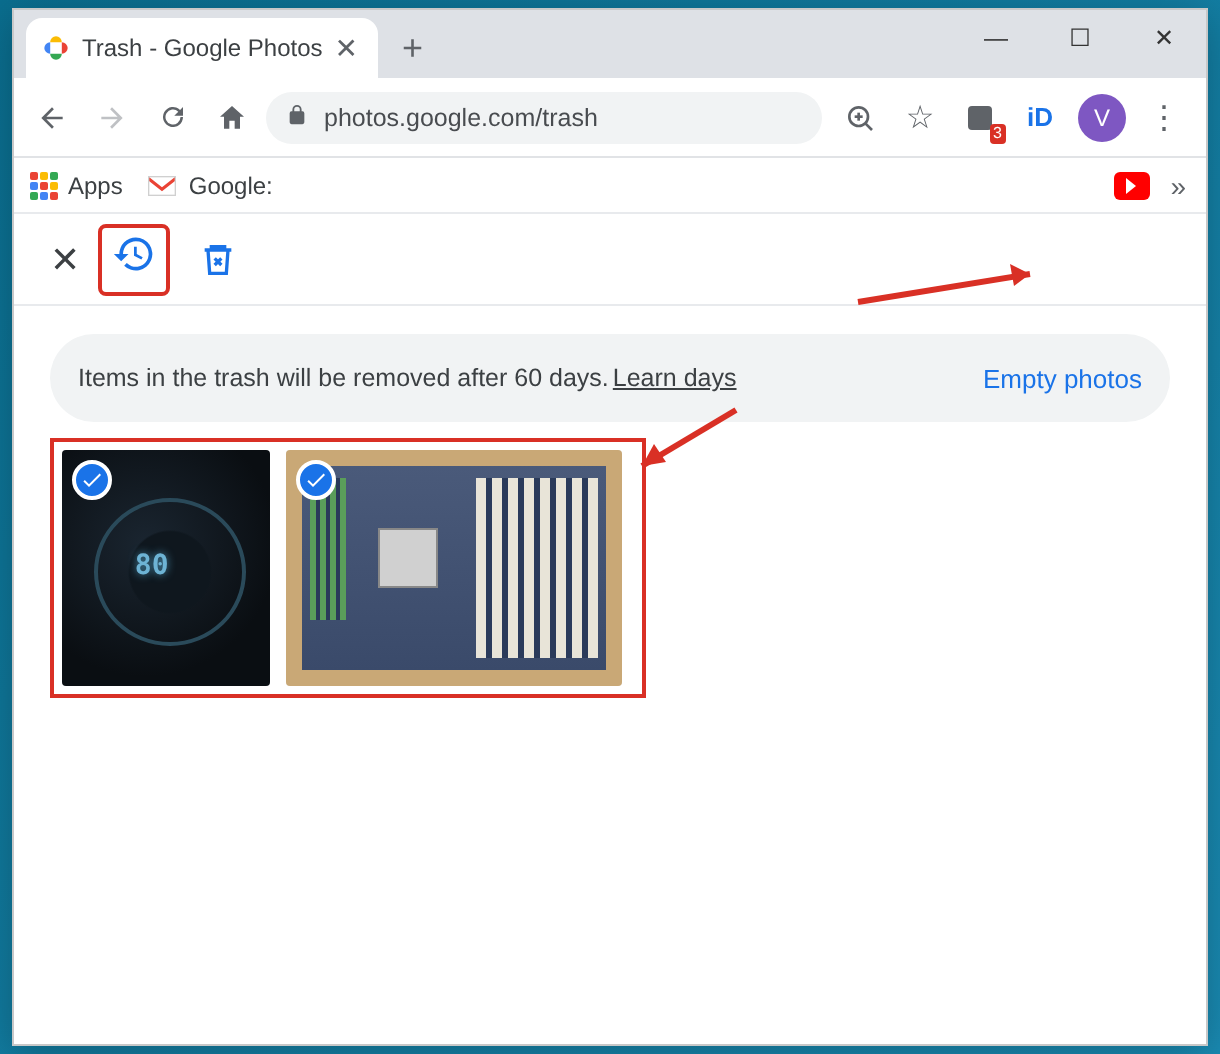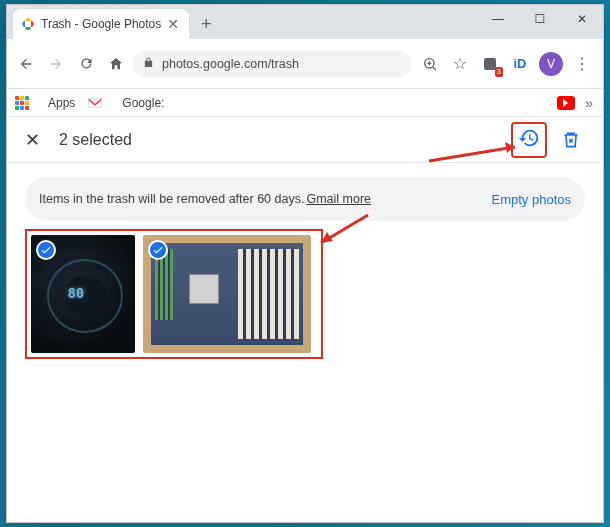--- a/index.html
+++ b/index.html
@@ -54,21 +54,21 @@
   }
   .win-controls {
     position: absolute; right: 0; top: 0; display: flex; height: 28px;
   }
   .win-controls div {
     width: 42px; display: flex; align-items: center; justify-content: center;
     font-size: 12px; color: #333;
   }
   
   .addrbar {
-    height: 50px;
+    height: 40px;
     display: flex; align-items: center;
     padding: 0 6px;
     gap: 4px;
     background: #fff;
     border-bottom: 1px solid #e1e3e6;
   }
   .nav-btn {
     width: 26px; height: 26px; display: flex; align-items: center; justify-content: center;
     color: #5f6368; font-size: 15px; border-radius: 50%;
   }
@@ -95,21 +95,21 @@
     display: flex; align-items: center; justify-content: center; font-size: 12px; font-weight: 500;
   }
   .menu-dots { width: 22px; display: flex; align-items: center; justify-content: center; color: #5f6368; font-size: 16px; }
   
   .bookmarks {
     height: 28px; display: flex; align-items: center; padding: 0 8px; gap: 12px;
     font-size: 12px; color: #3c4043;
     border-bottom: 1px solid #e8eaed;
     position: relative;
   }
-  .bk-item { display: flex; align-items: center; gap: 19px; }
+  .bk-item { display: flex; align-items: center; gap: 5px; }
   .bk-apps-icon {
     width: 14px; height: 14px;
     display: grid; grid-template-columns: repeat(3,1fr); grid-template-rows: repeat(3,1fr); gap: 1px;
   }
   .bk-apps-icon span { background: #5f6368; border-radius: 1px; }
   .bk-apps-icon span:nth-child(1){background:#ea4335}.bk-apps-icon span:nth-child(2){background:#fbbc05}
   .bk-apps-icon span:nth-child(3){background:#34a853}.bk-apps-icon span:nth-child(4){background:#4285f4}
   .bk-apps-icon span:nth-child(5){background:#ea4335}.bk-apps-icon span:nth-child(6){background:#fbbc05}
   .bk-apps-icon span:nth-child(7){background:#34a853}.bk-apps-icon span:nth-child(8){background:#4285f4}
   .bk-apps-icon span:nth-child(9){background:#ea4335}
@@ -308,40 +308,39 @@
       <span>Google:</span>
     </div>
     <div class="bk-right">
       <div class="yt-icon"></div>
       <div class="chevrons">»</div>
     </div>
   </div>
 
   <div class="sel-bar">
     <div class="close-sel">✕</div>
-    <div class="sel-text">2 selected</div>
     <div class="restore-box">
       <span class="restore-icon">
         <svg width="22" height="22" viewBox="0 0 24 24">
             <path fill="#1a73e8" d="M13 3a9 9 0 0 0-9 9H1l4 4 4-4H6a7 7 0 1 1 2.05 4.95l-1.41 1.41A9 9 0 1 0 13 3zm-1 5v5l4 2 .75-1.23-3.25-1.77V8z"></path>
           </svg>
       </span>
     </div>
     <div class="delete-icon">
       <svg width="20" height="20" viewBox="0 0 24 24">
           <path fill="none" stroke="#1a73e8" stroke-width="2" d="M4 6h16M8 6V4h8v2M6 6l1 14h10l1-14"></path>
           <path stroke="#1a73e8" stroke-width="2" d="M10 11l4 4m0-4l-4 4"></path>
         </svg>
     </div>
   </div>
 
   <div class="content">
     <div class="notice">
       <span>Items in the trash will be removed after 60 days.</span>
-      <a href="#">Gmail more</a>
+      <a href="#">Learn days</a>
       <span class="spacer"></span>
       <span class="empty-link">Empty photos</span>
     </div>
 
     <div class="grid">
       <div class="thumb">
         <div class="photo1"></div>
         <div class="check">
           <svg viewBox="0 0 24 24">
               <path fill="#fff" d="M9 16.2l-4.2-4.2L3.4 13.4 9 19l12-12-1.4-1.4z"></path>

